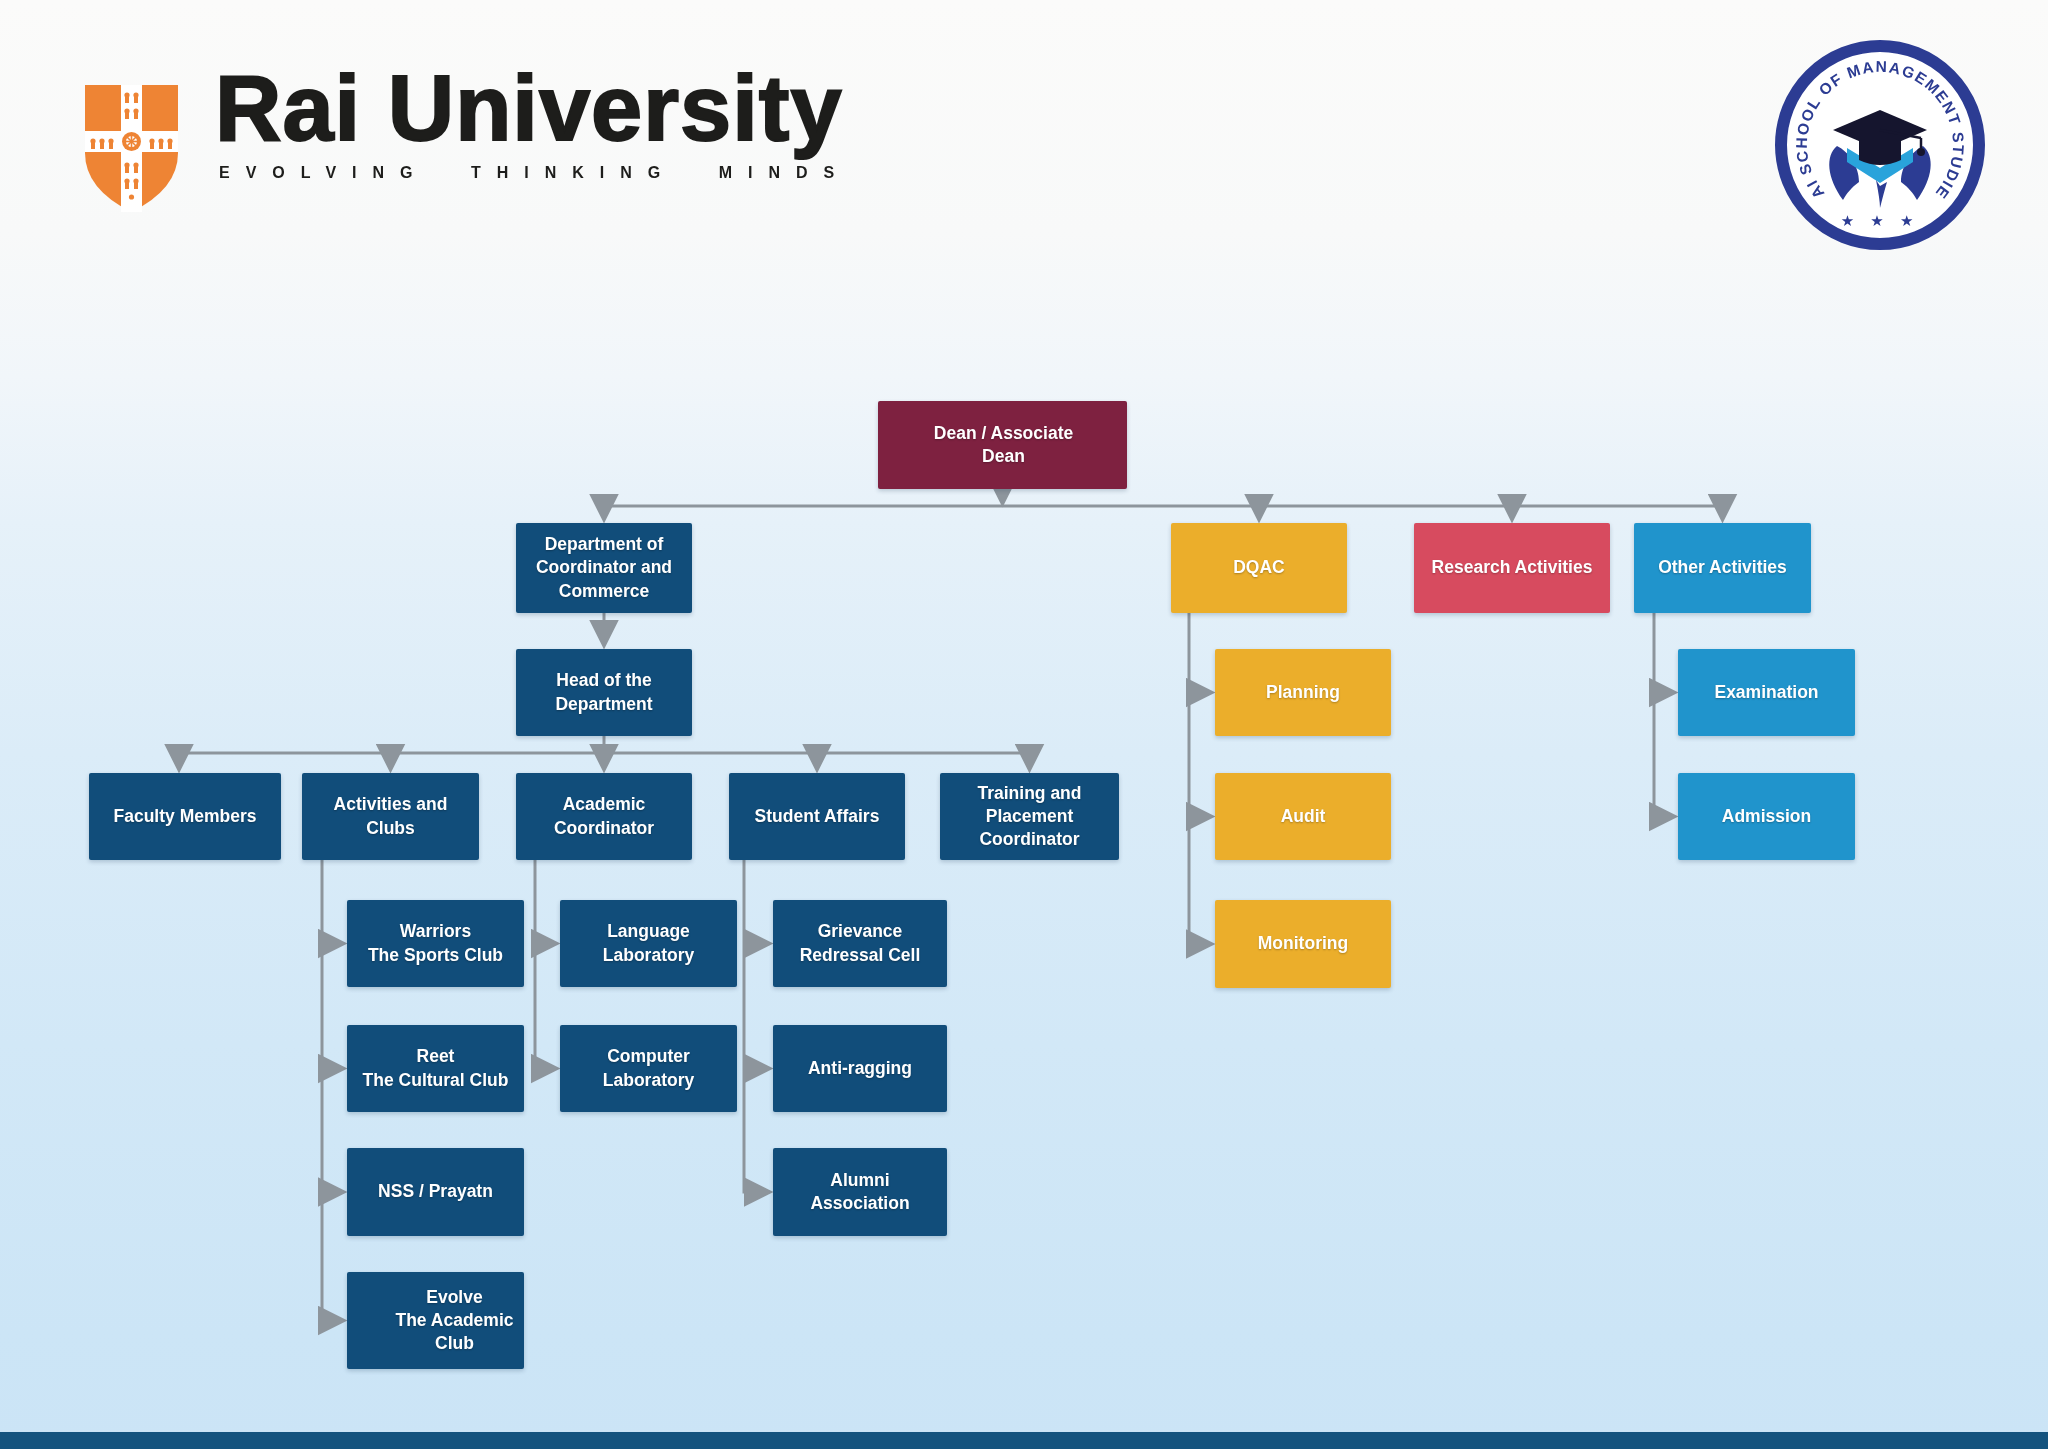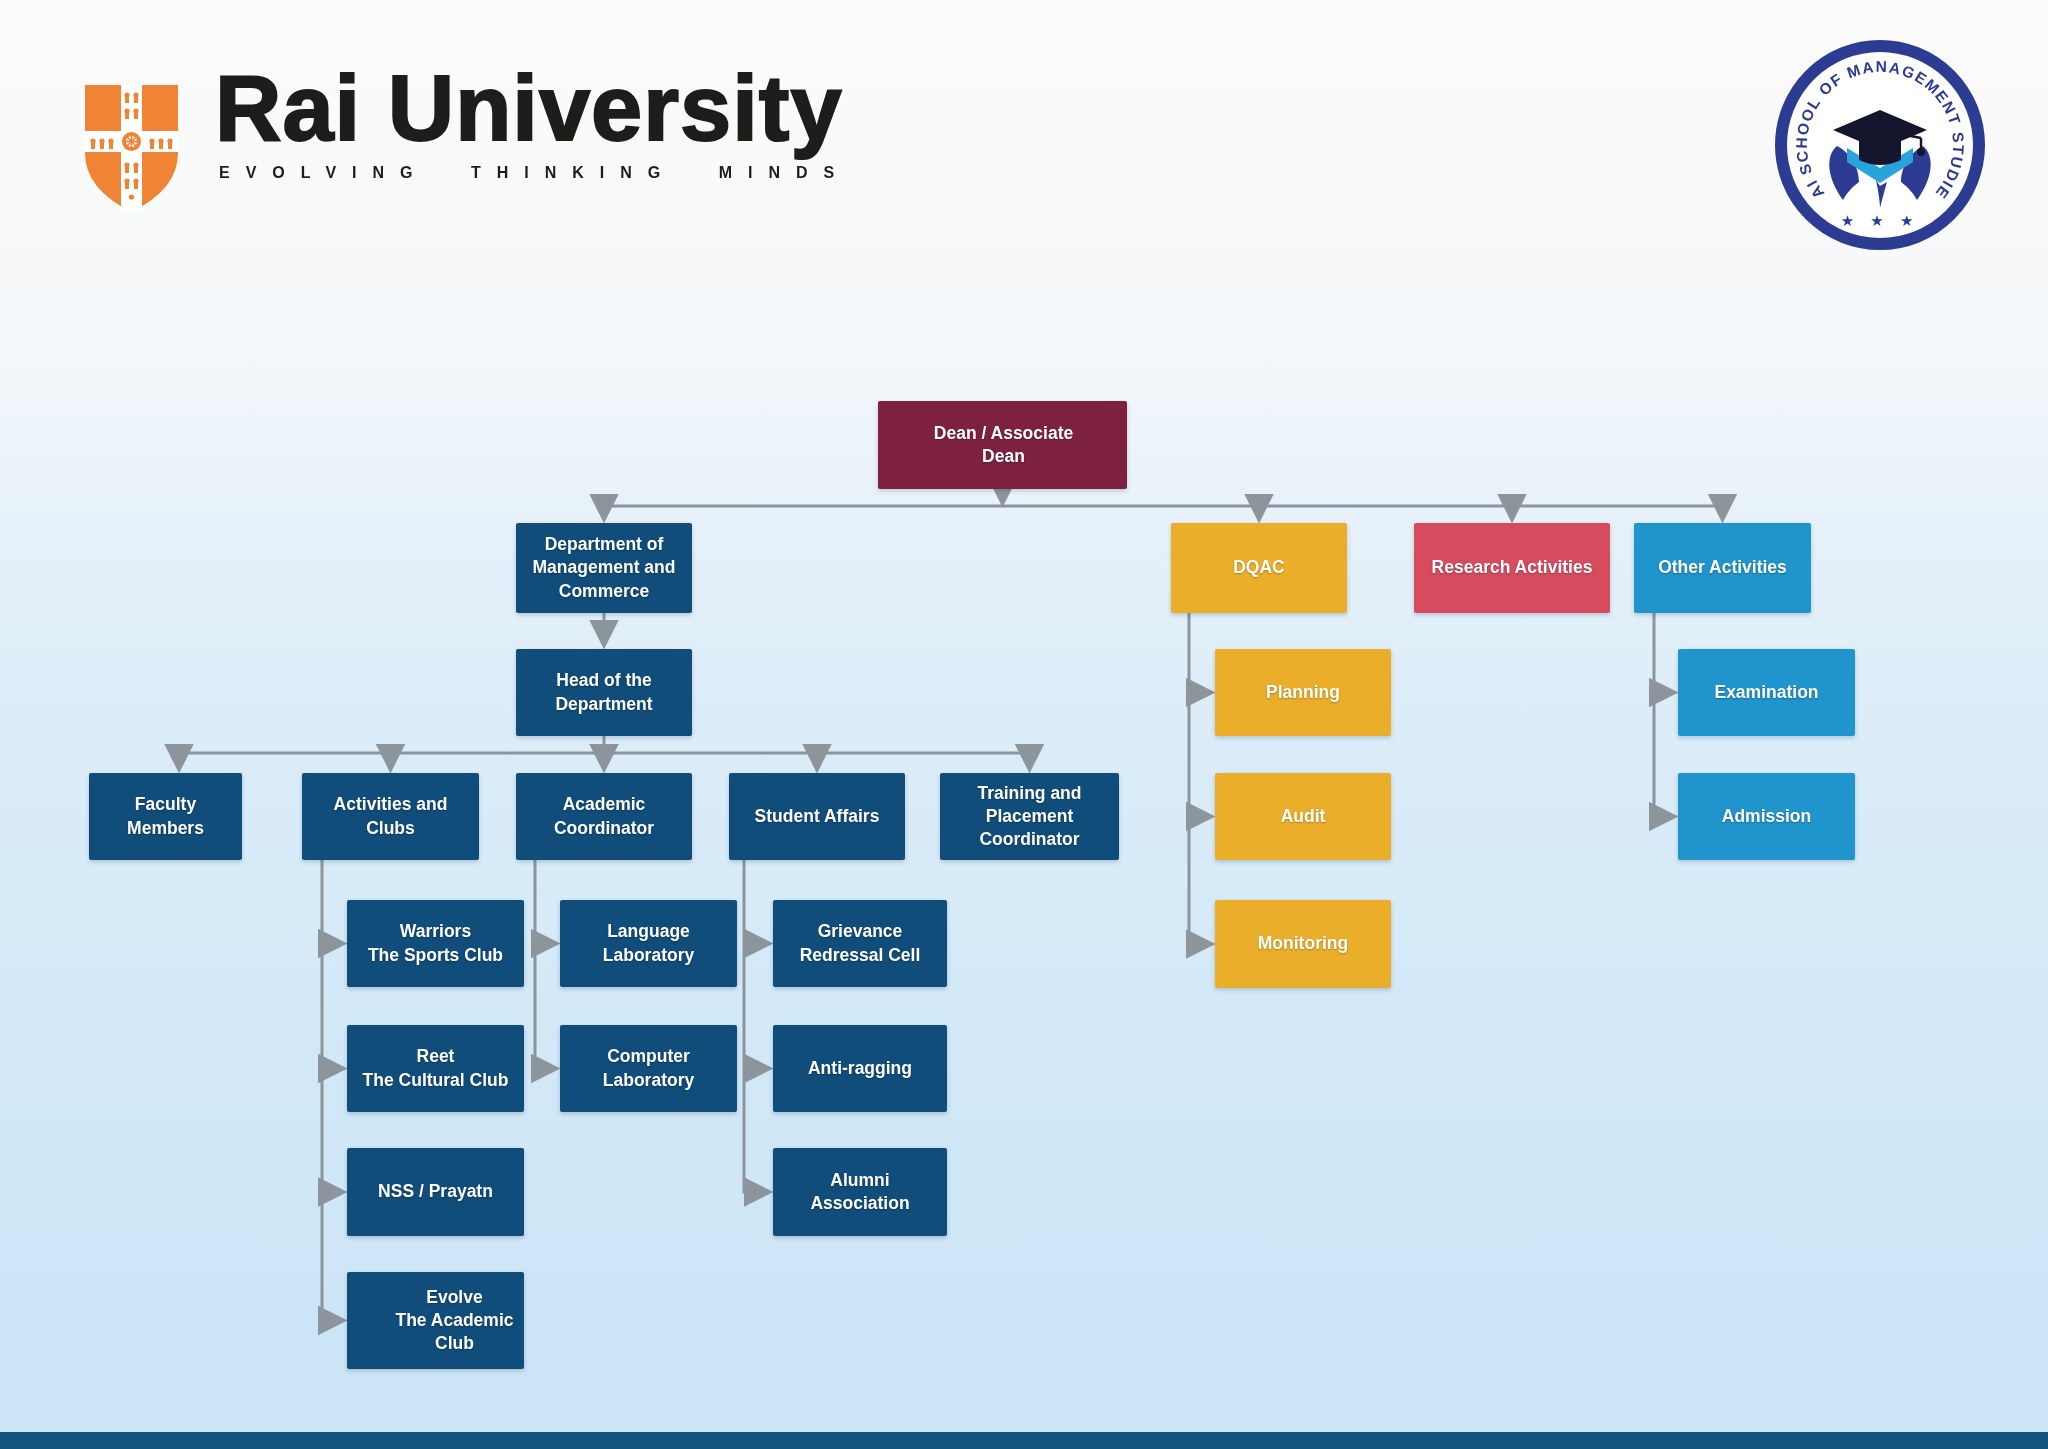--- a/index.html
+++ b/index.html
@@ -162,30 +162,30 @@
       <line x1="1189" y1="944" x2="1211" y2="944" stroke="#8d959c" stroke-width="3" marker-end="url(#arr)"></line>
       <line x1="1654" y1="613" x2="1654" y2="818" stroke="#8d959c" stroke-width="3"></line>
       <line x1="1654" y1="692.5" x2="1674" y2="692.5" stroke="#8d959c" stroke-width="3" marker-end="url(#arr)"></line>
       <line x1="1654" y1="816.5" x2="1674" y2="816.5" stroke="#8d959c" stroke-width="3" marker-end="url(#arr)"></line>
     </svg>
 
   <div id="nodes">
       <div class="node maroon" style="left: 878px; top: 401px; width: 249px; height: 88px; padding-left: 10px;">Dean / Associate
 Dean</div>
       <div class="node navy" style="left: 516px; top: 523px; width: 176px; height: 90px;">Department of
-Management and
+Coordinator and
 Commerce</div>
       <div class="node yellow" style="left: 1171px; top: 523px; width: 176px; height: 90px;">DQAC</div>
       <div class="node red" style="left: 1414px; top: 523px; width: 196px; height: 90px;">Research Activities</div>
       <div class="node blue" style="left: 1634px; top: 523px; width: 177px; height: 90px;">Other Activities</div>
       <div class="node navy" style="left: 516px; top: 649px; width: 176px; height: 87px;">Head of the
 Department</div>
       <div class="node yellow" style="left: 1215px; top: 649px; width: 176px; height: 87px;">Planning</div>
       <div class="node blue" style="left: 1678px; top: 649px; width: 177px; height: 87px;">Examination</div>
-      <div class="node navy" style="left: 89px; top: 773px; width: 153px; height: 87px;">Faculty Members</div>
+      <div class="node navy" style="left: 89px; top: 773px; width: 192px; height: 87px;">Faculty Members</div>
       <div class="node navy" style="left: 302px; top: 773px; width: 177px; height: 87px;">Activities and
 Clubs</div>
       <div class="node navy" style="left: 516px; top: 773px; width: 176px; height: 87px;">Academic
 Coordinator</div>
       <div class="node navy" style="left: 729px; top: 773px; width: 176px; height: 87px;">Student Affairs</div>
       <div class="node navy" style="left: 940px; top: 773px; width: 179px; height: 87px;">Training and
 Placement
 Coordinator</div>
       <div class="node yellow" style="left: 1215px; top: 773px; width: 176px; height: 87px;">Audit</div>
       <div class="node blue" style="left: 1678px; top: 773px; width: 177px; height: 87px;">Admission</div>

